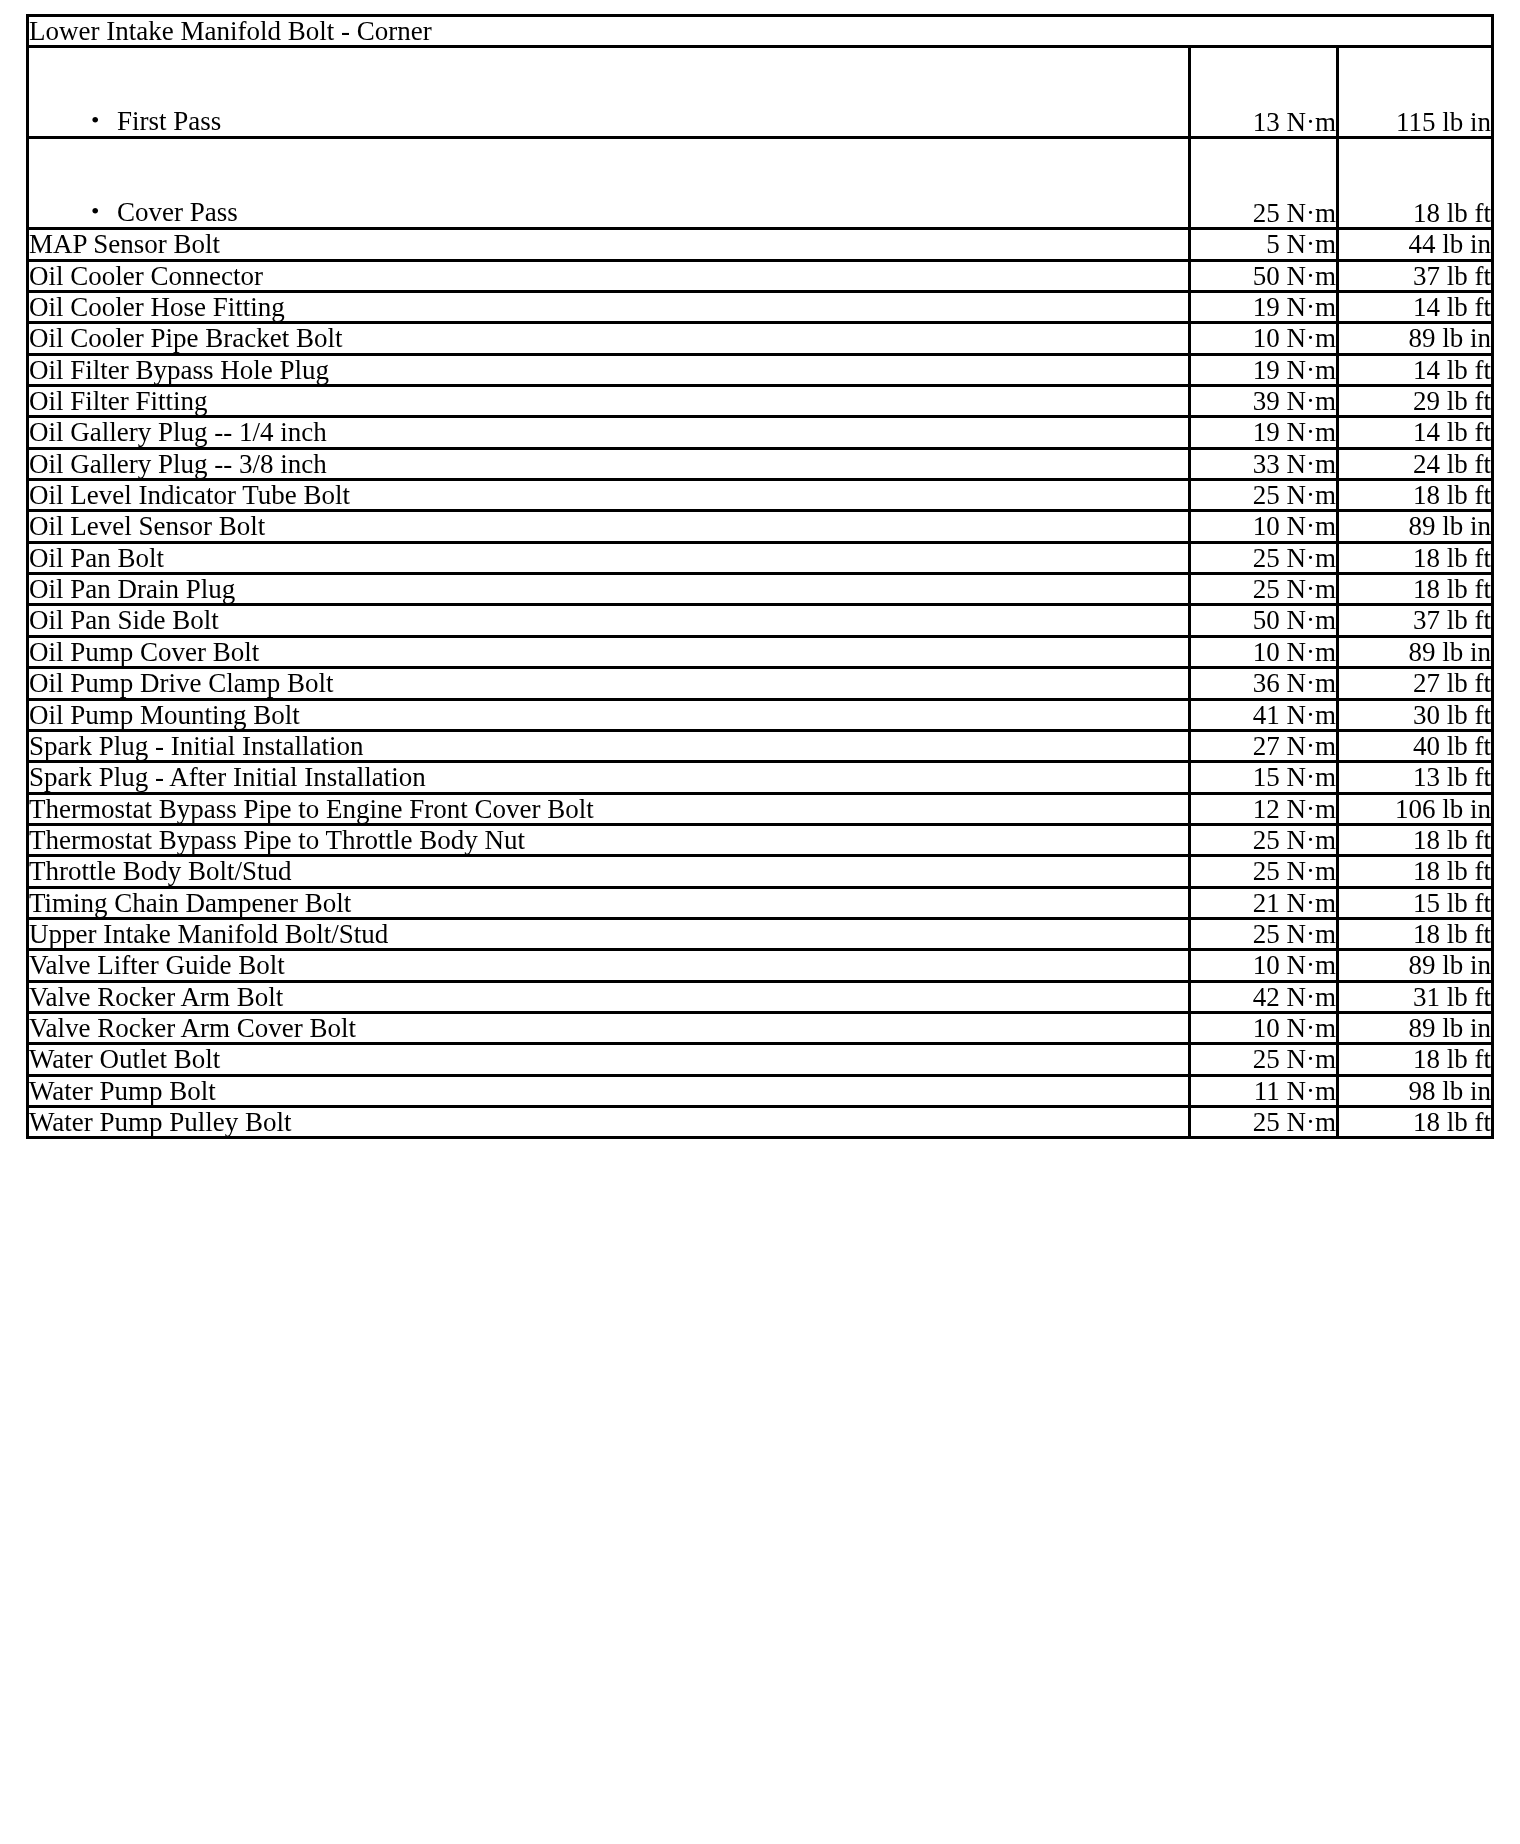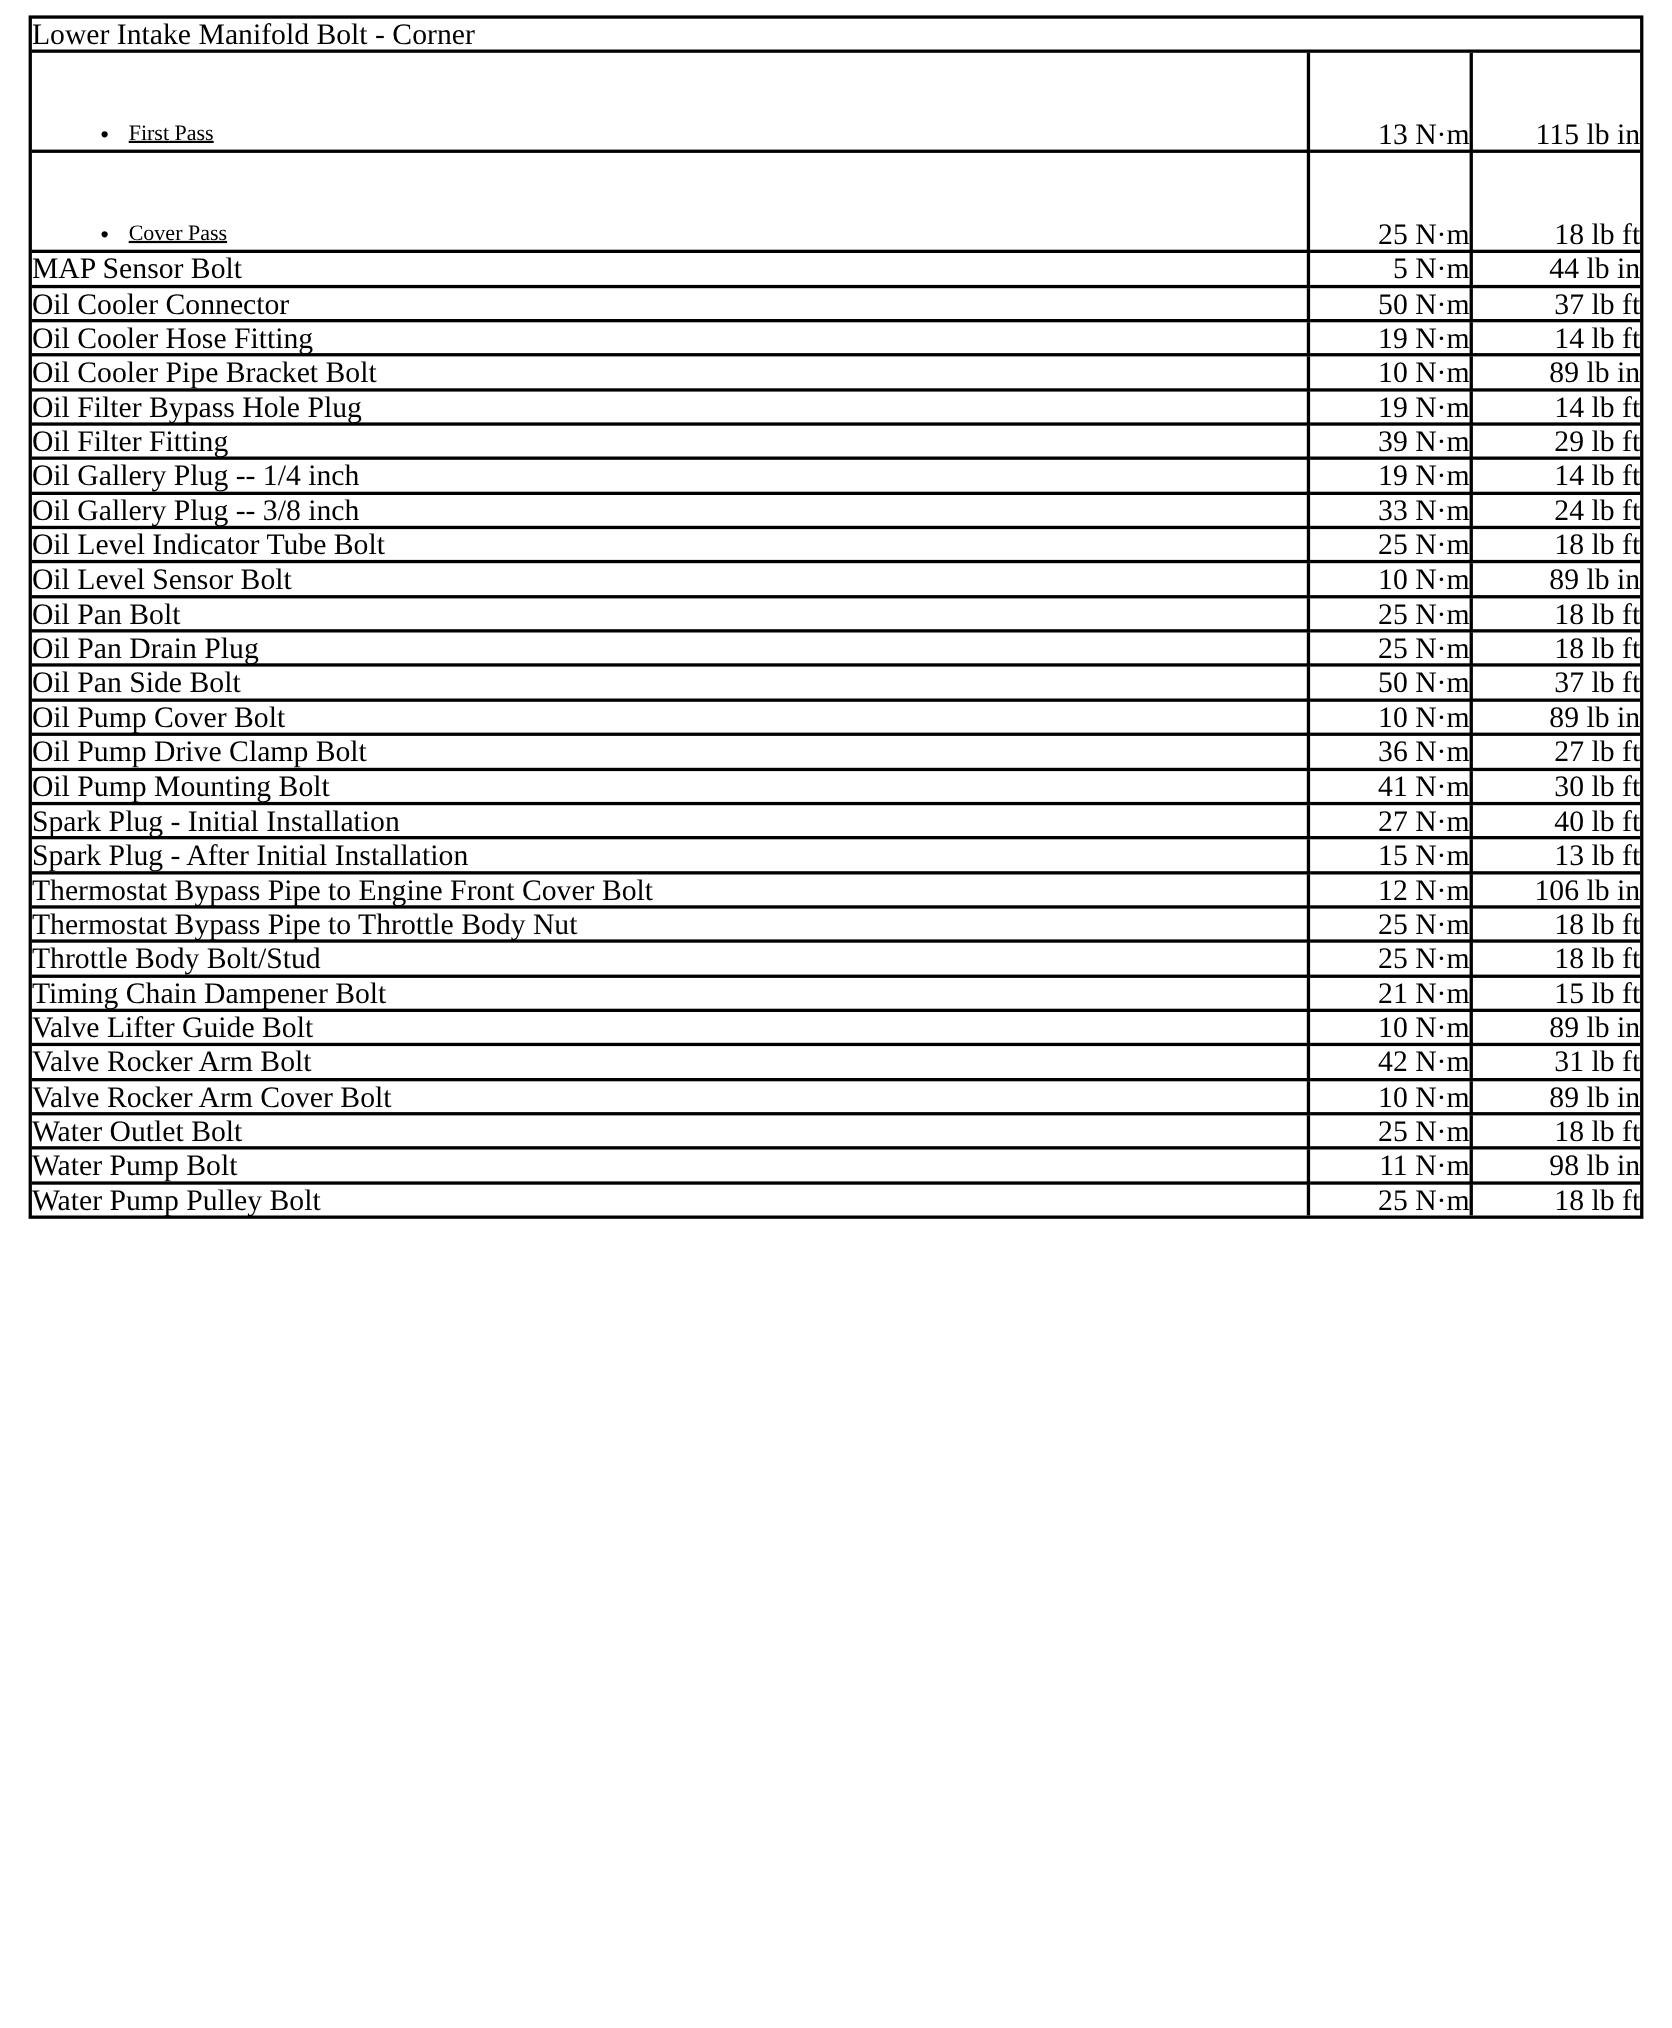--- a/index.html
+++ b/index.html
@@ -69,23 +69,22 @@
     align-items: flex-start;
     padding-left: 62px;
   }
   .bullet-dot {
     width: 26px;
     font-size: 24px;
     line-height: 1.1;
     flex: 0 0 26px;
   }
   .bullet-text {
-    font-size: 20px;
+    font-size: 27px;
     line-height: 1.1;
-    text-decoration: underline;
   }
   .tall-val {
     vertical-align: bottom;
     padding-bottom: 8px;
     margin-left: 28px;
   }
 </style>
 </head>
 <body>
 
@@ -227,20 +226,25 @@
         <td class="name-cell">Throttle Body Bolt/Stud</td>
         <td class="val-cell">25 N·m</td>
         <td class="val-cell">18 lb ft</td>
       </tr>
       <tr>
         <td class="name-cell">Timing Chain Dampener Bolt</td>
         <td class="val-cell">21 N·m</td>
         <td class="val-cell">15 lb ft</td>
       </tr>
       <tr>
+        <td class="name-cell">Upper Intake Manifold Bolt/Stud</td>
+        <td class="val-cell">25 N·m</td>
+        <td class="val-cell">18 lb ft</td>
+      </tr>
+      <tr>
         <td class="name-cell">Valve Lifter Guide Bolt</td>
         <td class="val-cell">10 N·m</td>
         <td class="val-cell">89 lb in</td>
       </tr>
       <tr>
         <td class="name-cell">Valve Rocker Arm Bolt</td>
         <td class="val-cell">42 N·m</td>
         <td class="val-cell">31 lb ft</td>
       </tr>
       <tr>

